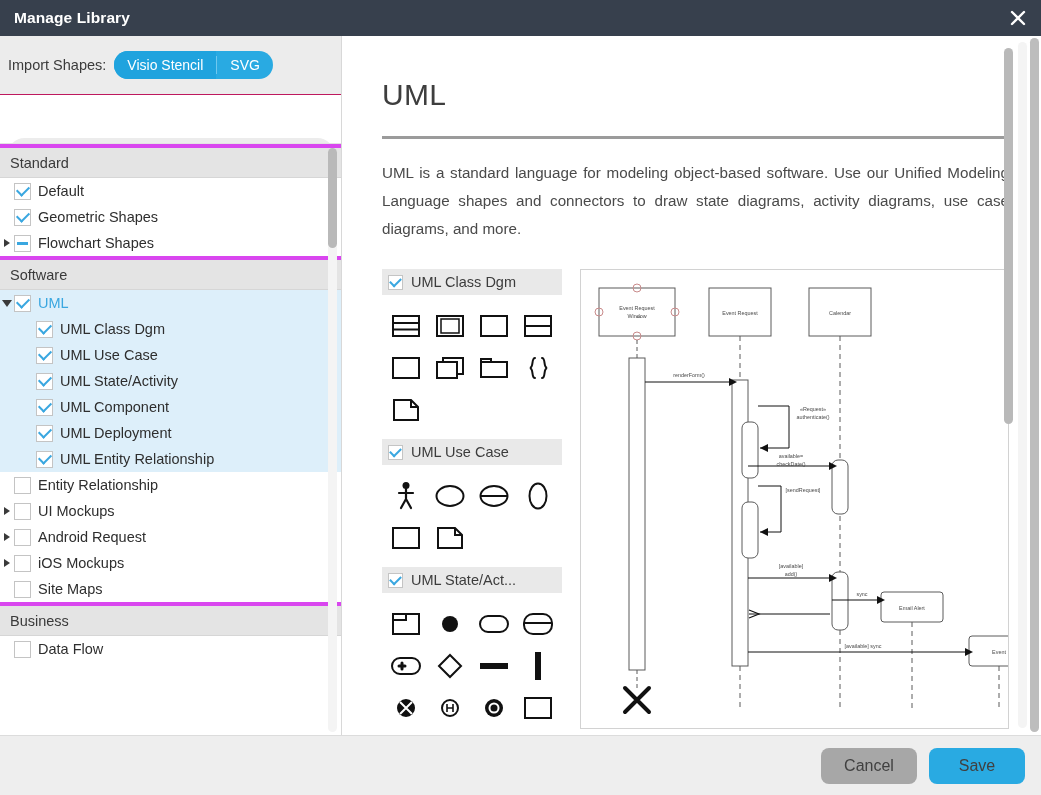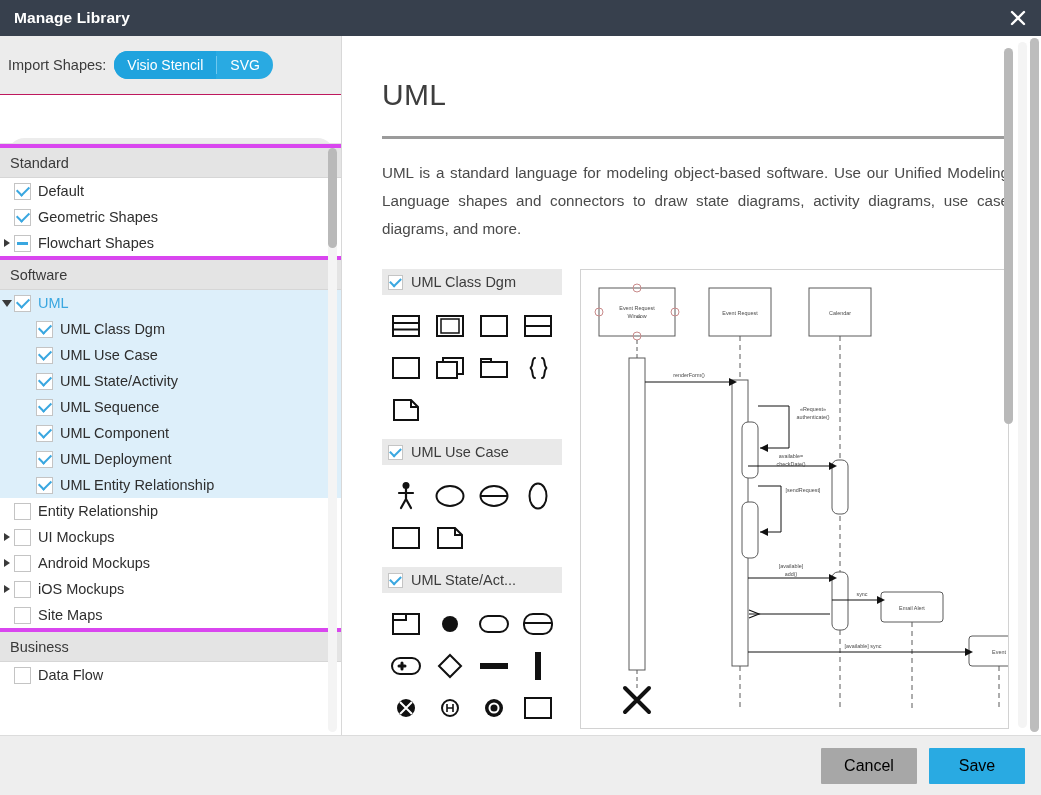--- a/index.html
+++ b/index.html
@@ -130,21 +130,21 @@
   }
   .preview svg{display:block;}
 
   
   .footer{
     position:absolute;left:0;top:735px;width:1041px;height:60px;background:#eeeeee;
     border-top:1px solid #dcdcdc;display:flex;align-items:center;justify-content:flex-end;
     padding-right:16px;box-sizing:border-box;
   }
   .btn{
-    height:36px;min-width:96px;border:0;border-radius:1px;color:#000000;font-size:16px;
+    height:36px;min-width:96px;border:0;border-radius:8px;color:#404040;font-size:16px;
     font-family:"Liberation Sans", sans-serif;cursor:pointer;margin-left:12px;
   }
   .btn.cancel{background:#a7a7a7;}
   .btn.save{background:#29aae2;}
 
   
   .outer-sb{
     position:absolute;right:2px;top:38px;width:9px;height:694px;background:#f2f2f2;border-radius:5px;
   }
   .outer-sb .th{position:absolute;left:0;top:0;width:9px;height:694px;background:#bdbdbd;border-radius:5px;}
@@ -234,25 +234,20 @@
             <span class="lbl">UML Use Case</span>
           </div>
           <div class="node sel">
             <div style="width: 36px; flex: 0 0 auto;"></div>
             <span class="cb checked"></span>
             <span class="lbl">UML State/Activity</span>
           </div>
           <div class="node sel">
             <div style="width: 36px; flex: 0 0 auto;"></div>
             <span class="cb checked"></span>
-            <span class="lbl">UML Sequence</span>
-          </div>
-          <div class="node sel">
-            <div style="width: 36px; flex: 0 0 auto;"></div>
-            <span class="cb checked"></span>
             <span class="lbl">UML Component</span>
           </div>
           <div class="node sel">
             <div style="width: 36px; flex: 0 0 auto;"></div>
             <span class="cb checked"></span>
             <span class="lbl">UML Deployment</span>
           </div>
           <div class="node sel">
             <div style="width: 36px; flex: 0 0 auto;"></div>
             <span class="cb checked"></span>
@@ -270,21 +265,21 @@
             </div>
             <span class="cb"></span>
             <span class="lbl">UI Mockups</span>
           </div>
           <div class="node">
             <div style="width: 0px; flex: 0 0 auto;"></div>
             <div class="arrow">
               <i></i>
             </div>
             <span class="cb"></span>
-            <span class="lbl">Android Mockups</span>
+            <span class="lbl">Android Request</span>
           </div>
           <div class="node">
             <div style="width: 0px; flex: 0 0 auto;"></div>
             <div class="arrow">
               <i></i>
             </div>
             <span class="cb"></span>
             <span class="lbl">iOS Mockups</span>
           </div>
           <div class="node">

